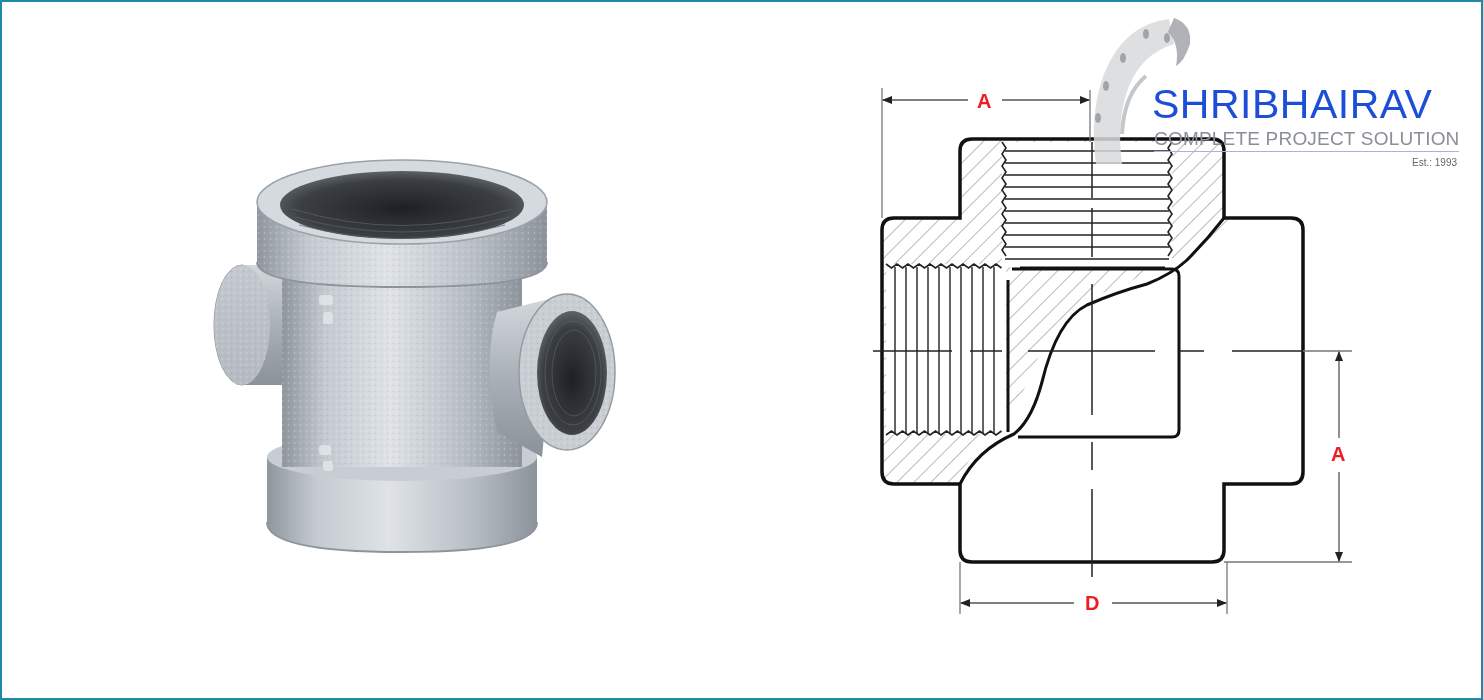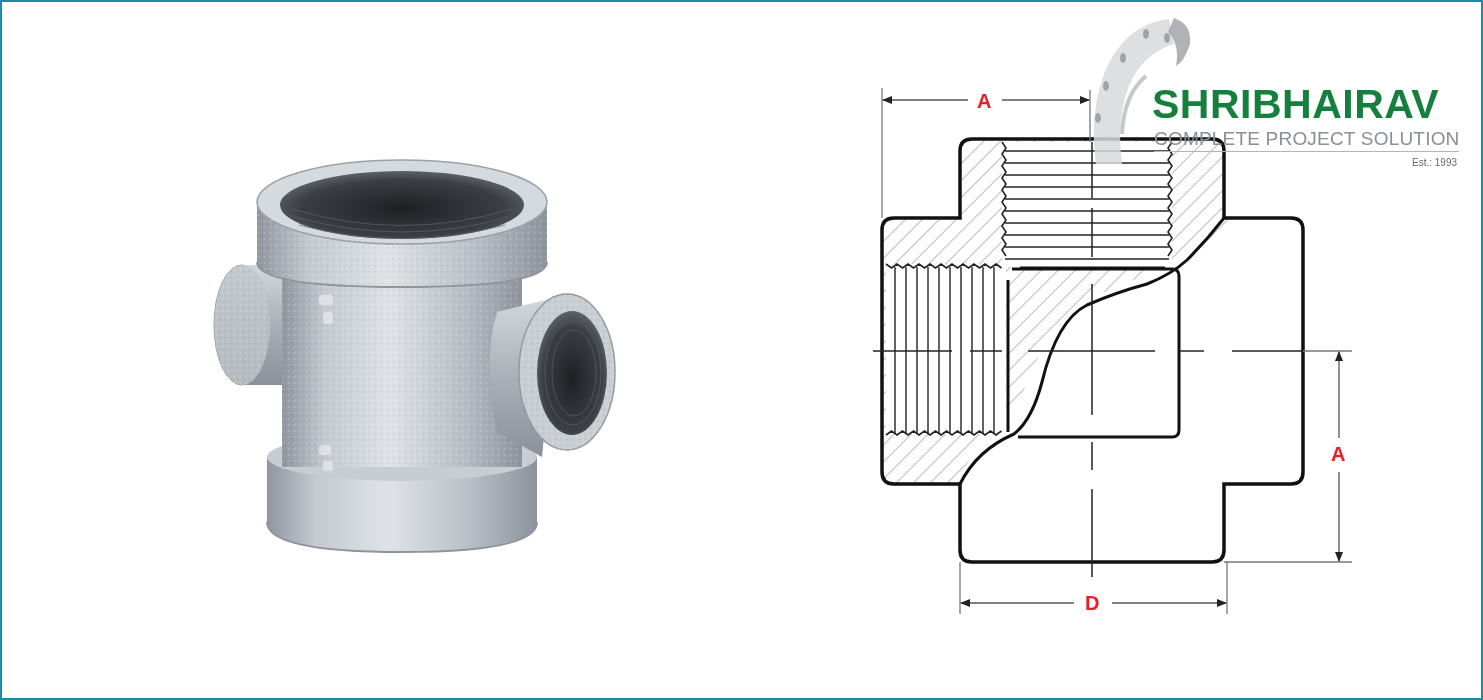--- a/index.html
+++ b/index.html
@@ -6,21 +6,21 @@
   body { width:1483px; height:700px; overflow:hidden; font-family:"Liberation Sans", sans-serif; }
   .frame {
     position:absolute; left:0; top:0; width:1483px; height:700px;
     box-sizing:border-box; border:2px solid #1f8aa8; background:#ffffff;
   }
   .photo { position:absolute; left:195px; top:145px; width:430px; height:420px; }
   .drawing { position:absolute; left:0; top:0; width:1483px; height:700px; }
   .logo { position:absolute; left:1082px; top:12px; width:390px; height:170px; }
   .logo-brand {
     position:absolute; left:68px; top:70px; font-family:"Liberation Sans", sans-serif;
-    font-weight:bold; font-size:41px; letter-spacing:0.5px; color:#15803d; line-height:1;
+    font-weight:normal; font-size:41px; letter-spacing:0.5px; color:#1d4ed8; line-height:1;
   }
   .logo-tag {
     position:absolute; left:70px; top:115px; font-family:"Liberation Sans", sans-serif;
     font-size:19px; color:#8a8e96; letter-spacing:0.2px; line-height:1; white-space:nowrap;
   }
   .logo-rule { position:absolute; left:70px; top:137px; width:305px; height:1px; background:#a9b3d3; }
   .logo-est {
     position:absolute; left:313px; top:144px; font-family:"Liberation Sans", sans-serif;
     font-size:10px; color:#666; line-height:1;margin-left:15px;
   }

